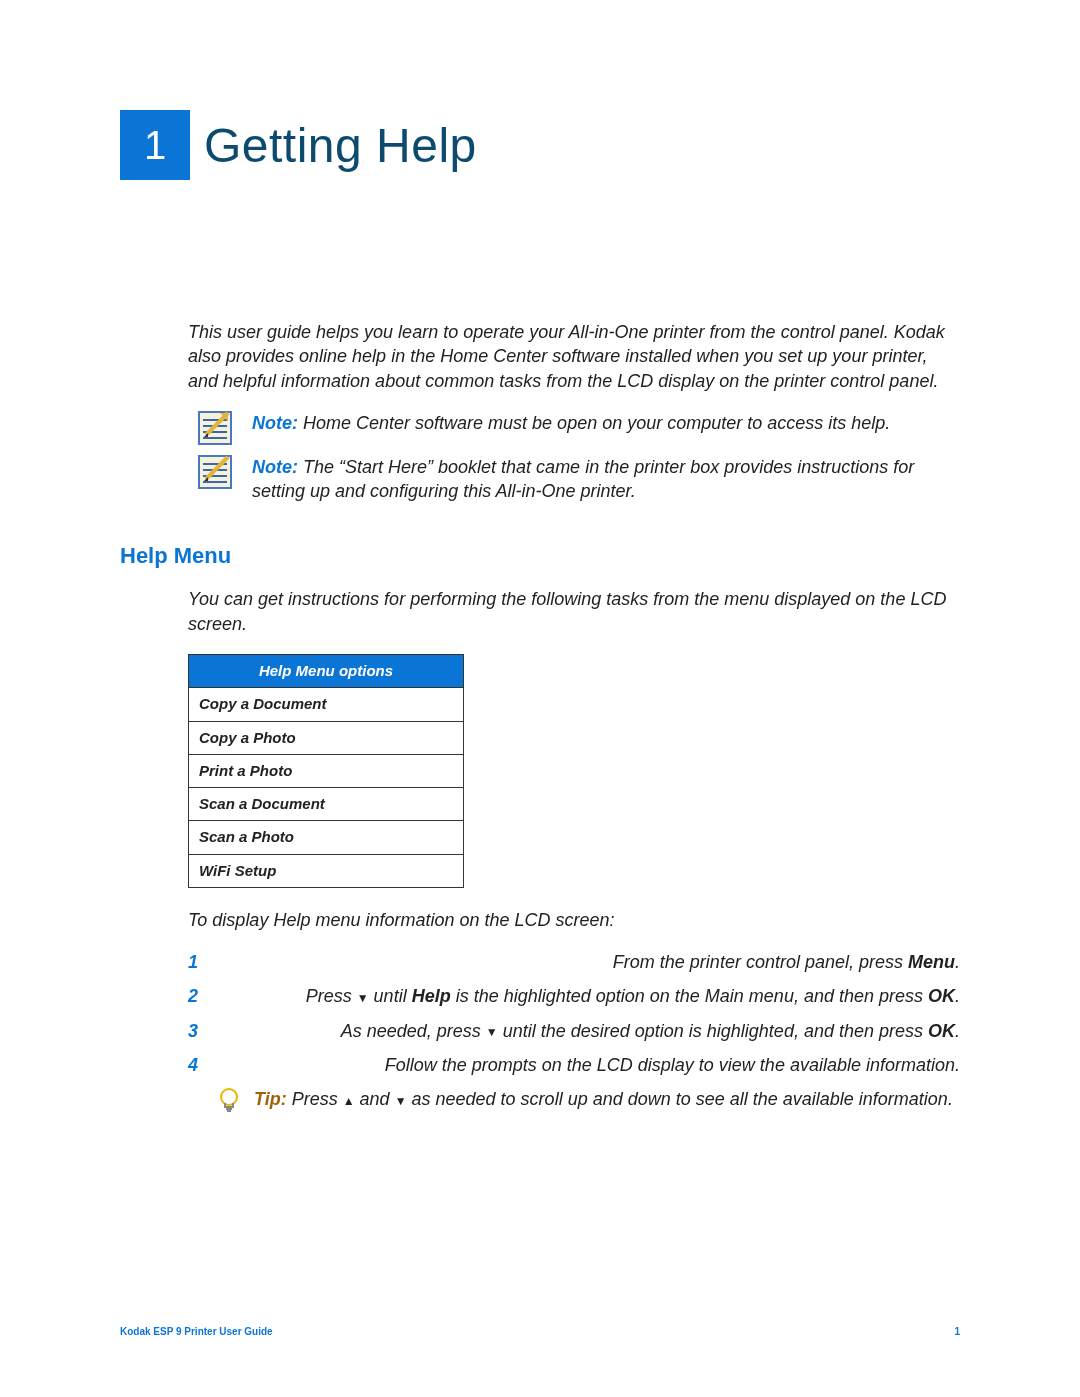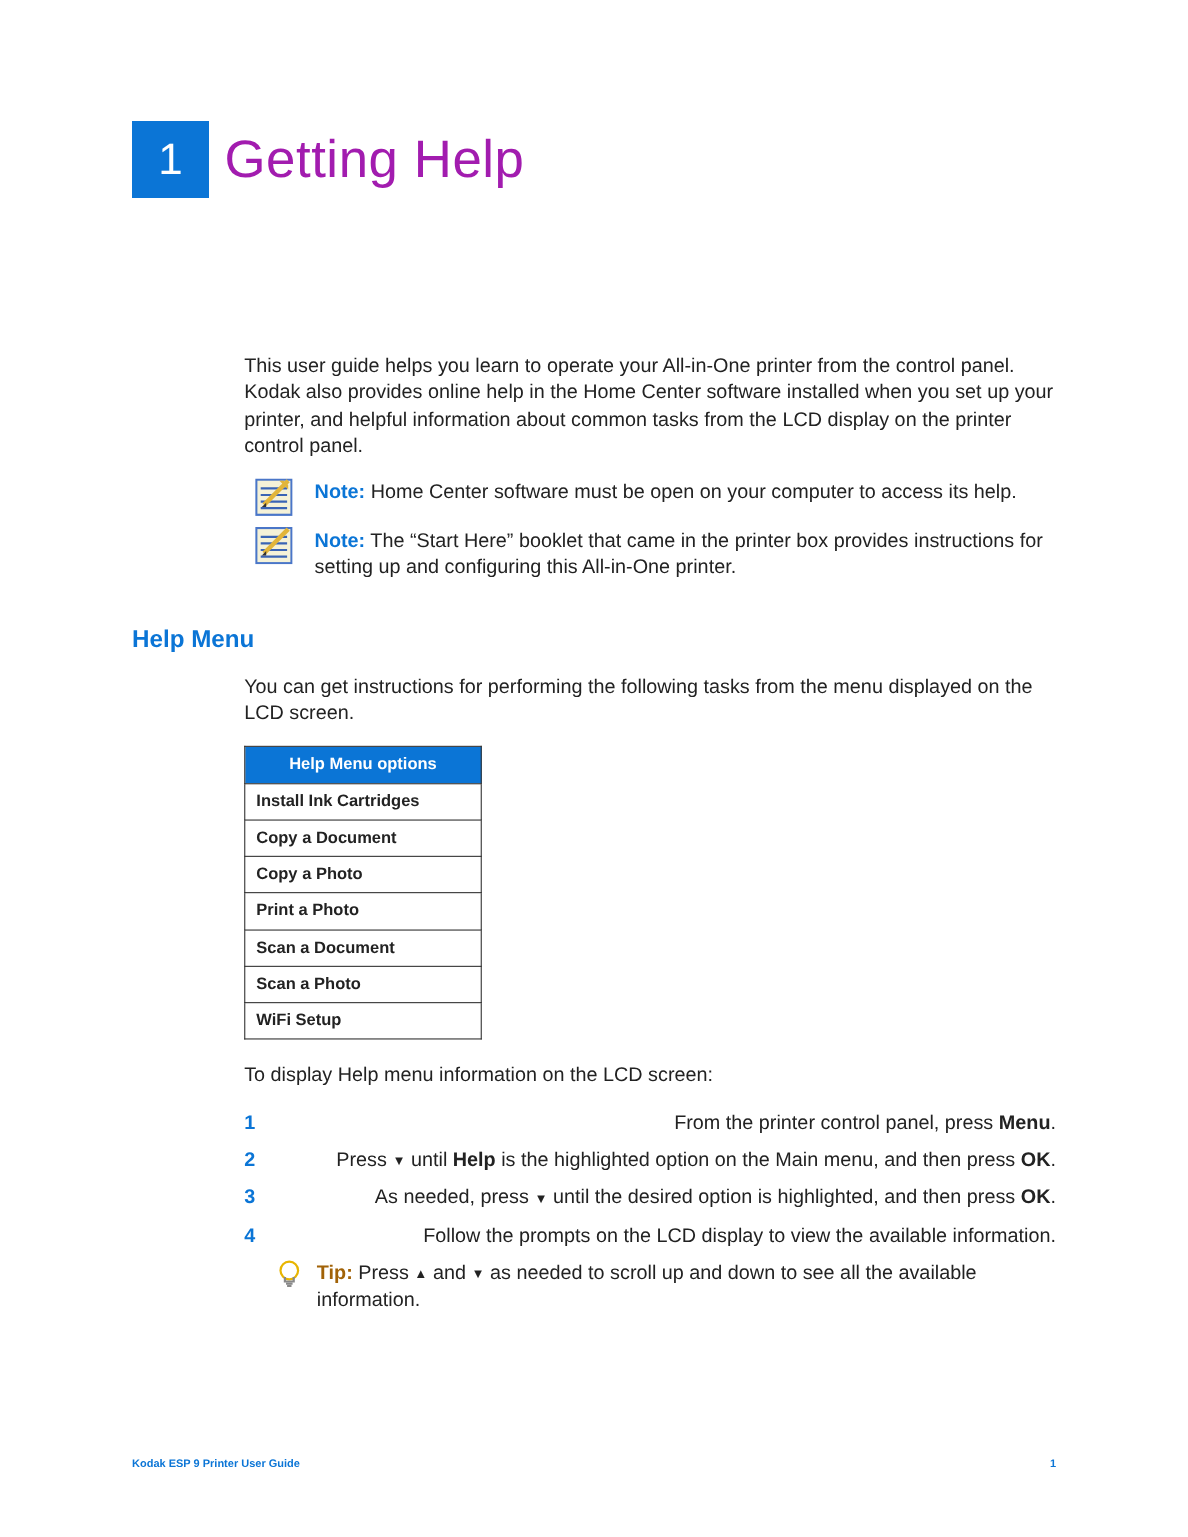--- a/index.html
+++ b/index.html
@@ -31,29 +31,30 @@
     background: #0b75d6;
     color: #fff;
     display: flex;
     align-items: center;
     justify-content: center;
     font-size: 40px;
     font-weight: 400;
   }
   .chapter-title {
     font-size: 48px;
-    color: #a21caf;
+    color: #0c4a6e;
     font-weight: 400;
     letter-spacing: 0.5px;
   }
 
   .body-col {
-    margin-left: 102px;
+    margin-left: 68px;
     font-size: 18px;
     line-height: 1.35;
+    font-style: italic;
   }
   .intro-para {
     margin-bottom: 18px;
   }
 
   
   .note-row {
     display: flex;
     align-items: flex-start;
     gap: 20px;
@@ -78,21 +79,21 @@
     margin-top: 40px;
     margin-bottom: 18px;
     font-size: 22px;
     font-weight: 700;
     color: #0b75d6;
   }
 
   
   table.help-table {
     border-collapse: collapse;
-    width: 216px;
+    width: 276px;
     margin: 10px 0 20px 0;
   }
   table.help-table th {
     background: #0b75d6;
     color: #fff;
     font-family: Arial, sans-serif;
     font-weight: 700;
     font-size: 15px;
     padding: 6px 8px;
     text-align: center;
@@ -224,23 +225,20 @@
     <div class="intro-para">You can get instructions for performing the following tasks from the menu displayed on the LCD screen.</div>
 
     <table class="help-table">
       <thead>
         <tr>
             <th>Help Menu options</th>
           </tr>
       </thead>
       <tbody id="help-table-body">
           <tr>
-            <td>Install Ink Cartridges</td>
-          </tr>
-          <tr>
             <td>Copy a Document</td>
           </tr>
           <tr>
             <td>Copy a Photo</td>
           </tr>
           <tr>
             <td>Print a Photo</td>
           </tr>
           <tr>
             <td>Scan a Document</td>

